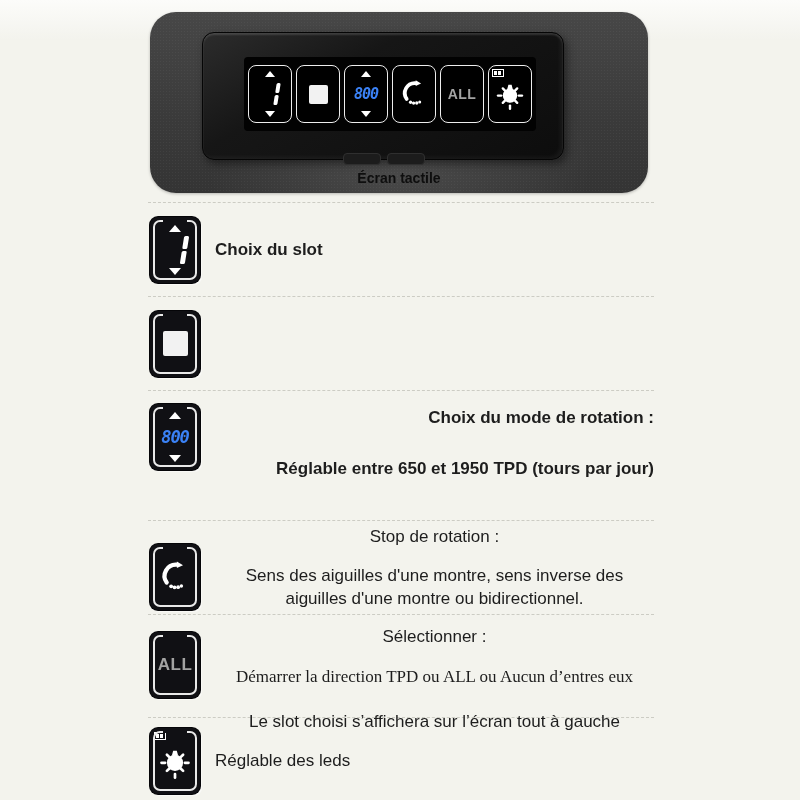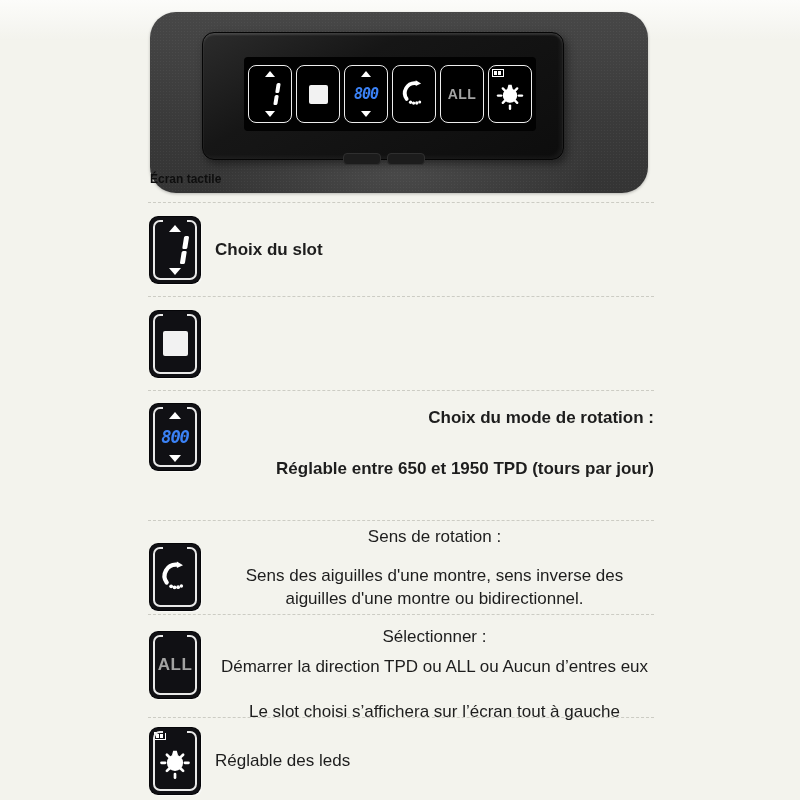--- a/index.html
+++ b/index.html
@@ -56,22 +56,22 @@
   .seg-one { display:flex; flex-direction:column; gap:2px; transform:skewX(-9deg) translateX(7px); }
   .seg-one i { display:block; width:4px; height:10px; background:#fff; border-radius:1.5px; }
   .seg-num { font-family:"DejaVu Sans Mono", monospace; font-style:italic; font-weight:bold;
     font-size:15px; letter-spacing:-1px; color:#3b82f6; }
   .sq { width:19px; height:19px; background:#f2f2f2; border-radius:2px; }
   .all-txt { font-size:14px; font-weight:600; letter-spacing:0.5px; color:#a3a3a3; }
   .mini-level { position:absolute; top:3px; left:3px; width:12px; height:8px;
     border:1px solid #fff; display:flex; gap:1px; padding:1px; }
   .mini-level i { display:block; width:3px; height:100%; background:#fff; }
 
-  .panel-label { position:absolute; left:0; right:0; bottom:7px; 
-    font-size:12px; font-weight:600; color:#0e0e0e; }
+  .panel-label { position:absolute; left:0; right:0; bottom:7px; text-align:center;
+    font-size:14px; font-weight:600; color:#0e0e0e; }
 
   
   .list { position:absolute; left:148px; top:202px; width:506px; }
   .row { border-top:1px dashed #ccccc4; display:flex; }
   .tile-col { width:67px; flex:none; display:flex; }
   .text-col { flex:1; font-size:17px; color:#1d1d1d; }
 
   .row.r1 { height:94px; align-items:center;font-weight:bold; }
   .row.r2 { height:94px; align-items:center; }
   .row.r3 { height:130px; }
@@ -80,21 +80,21 @@
   .row.r6 { height:86px; align-items:center; }
 
   .row.r3 .tile-col { padding-top:13px; }
   .row.r3 .text-col { text-align:right; padding-top:17px;font-weight:bold; }
   .row.r3 .body { margin-top:31px; }
   .row.r4 .tile-col { padding-top:23px; }
   .row.r4 .text-col { text-align:center; padding-top:6px; }
   .row.r4 .body { margin-top:17px; line-height:23px; padding:0 6px; }
   .row.r5 .tile-col { padding-top:17px; }
   .row.r5 .text-col { text-align:center; padding-top:12px; }
-  .row.r5 .body { margin-top:10px; }
+  .row.r5 .body { margin-top:20px;font-family:Liberation Serif, serif; }
   .row.r5 .note { margin-top:25px; }
 
   
   .tile {
     width:50px; height:66px; flex:none; margin-left:2px;
     background:#101014; border-radius:8px; position:relative;
     display:flex; flex-direction:column; align-items:center; justify-content:center;
     box-shadow:0 0 0 1px #050508, 2px 2px 0 rgba(255,255,255,0.5);
   }
   .tile .outline { position:absolute; inset:3px; border:2px solid #e9e9e9; border-radius:7px; pointer-events:none; }
@@ -237,21 +237,21 @@
           <path d="M20 3.5 L26.5 7.5 L20 10.5 Z" fill="#fff"></path>
           <circle cx="13.9" cy="29.9" r="2" fill="#fff"></circle>
           <circle cx="17.5" cy="30.9" r="2" fill="#fff"></circle>
           <circle cx="21.3" cy="30.8" r="2" fill="#fff"></circle>
           <circle cx="24.8" cy="29.5" r="1.8" fill="#fff"></circle>
         </svg>
         <span class="outline"></span>
       </div>
     </div>
     <div class="text-col">
-      <div>Sens de rotation :</div>
+      <div>Stop de rotation :</div>
       <div class="body">Sens des aiguilles d'une montre, sens inverse des aiguilles d'une montre ou bidirectionnel.</div>
     </div>
   </div>
 
   <div class="row r5">
     <div class="tile-col">
       <div class="tile">
         <span class="all-txt">ALL</span>
         <span class="outline"></span>
       </div>

